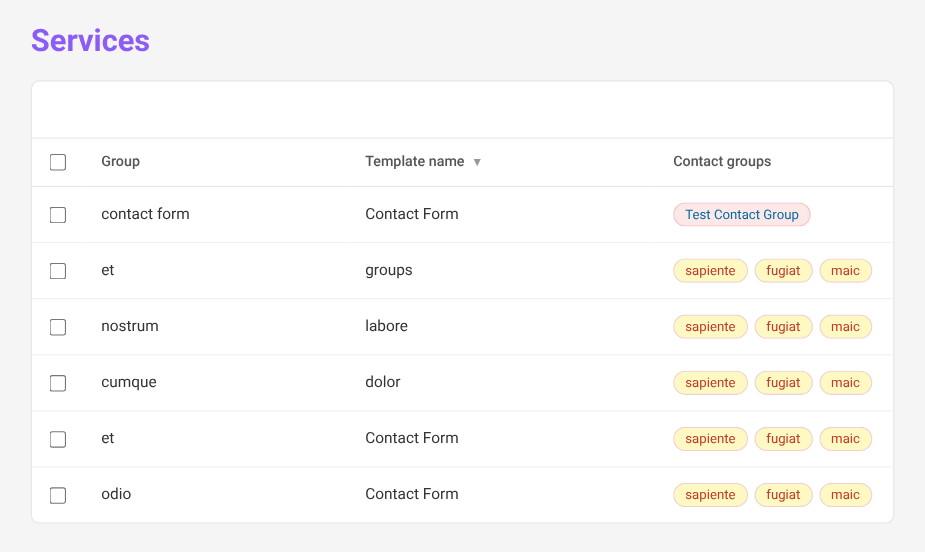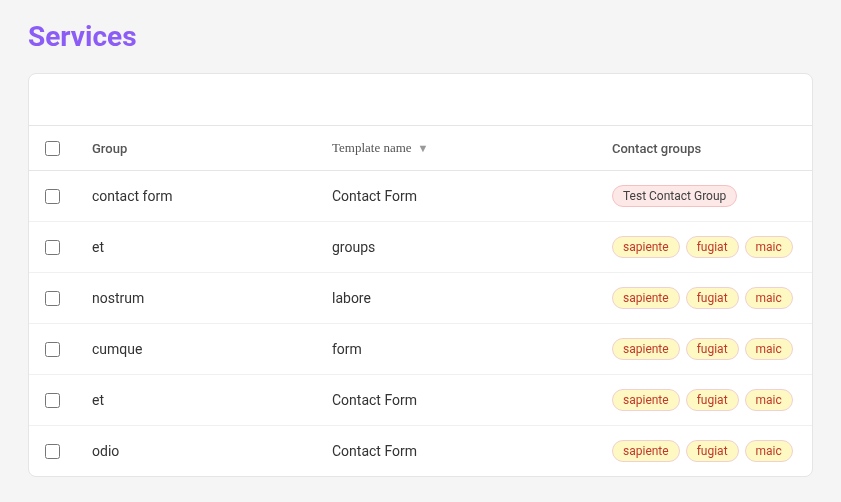--- a/index.html
+++ b/index.html
@@ -104,21 +104,20 @@
       cursor: pointer;
       accent-color: #e04040;
       border-radius: 3px;
     }
 
     .column-header-with-sort {
       display: flex;
       align-items: center;
       gap: 6px;
       cursor: pointer;
-      font-family: Liberation Serif, serif;
     }
 
     .sort-icon {
       color: #999;
       font-size: 11px;
     }
 
     .tags-container {
       display: flex;
       flex-wrap: nowrap;
@@ -130,21 +129,21 @@
       display: inline-block;
       padding: 3px 10px;
       border-radius: 12px;
       font-size: 12px;
       font-weight: 400;
       white-space: nowrap;
     }
 
     .tag-primary {
       background: #fde8e8;
-      color: #404040;
+      color: #0369a1;
       border: 1px solid #f5c0c0;
     }
 
     .tag-secondary {
       background: #fef9c3;
       color: #c0392b;
       border: 1px solid #f0d0d0;
     }
   </style>
 </head>
@@ -225,21 +224,21 @@
               </div>
             </td>
           </tr>
           <tr>
             <td class="checkbox-col">
               <div class="checkbox-cell">
                 <input type="checkbox" style="">
               </div>
             </td>
             <td class="name-col">cumque</td>
-            <td class="template-col">form</td>
+            <td class="template-col">dolor</td>
             <td class="contact-groups-col">
               <div class="tags-container">
                 <span class="tag tag-secondary">sapiente</span>
                 <span class="tag tag-secondary">fugiat</span>
                 <span class="tag tag-secondary">maic</span>
               </div>
             </td>
           </tr>
           <tr>
             <td class="checkbox-col">

